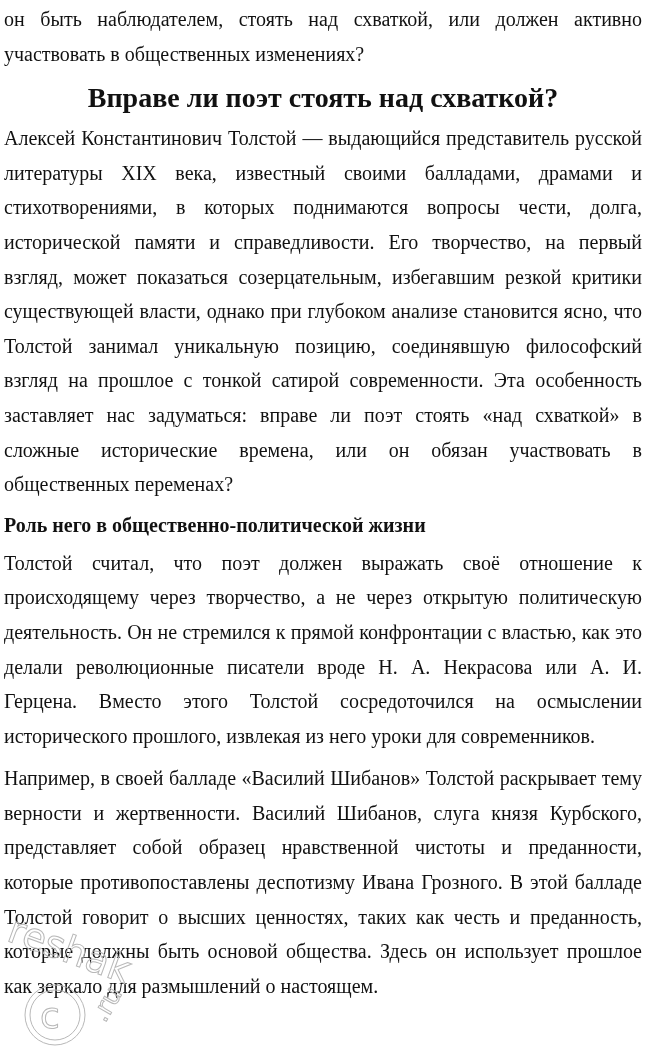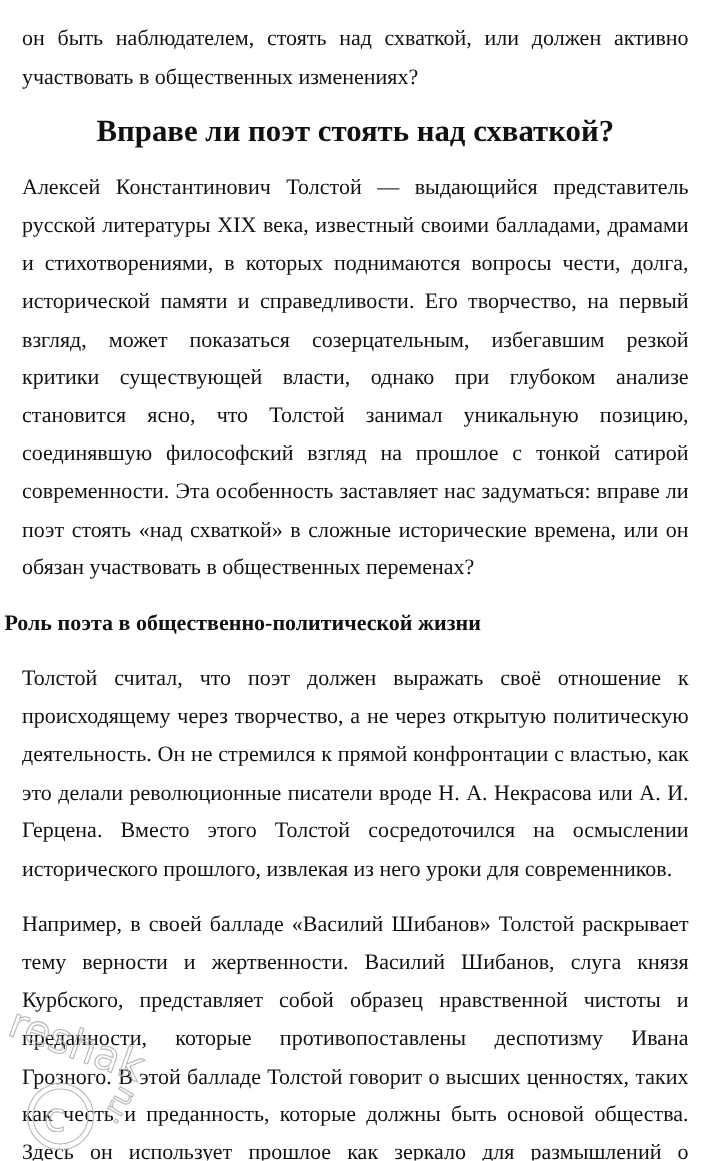--- a/index.html
+++ b/index.html
@@ -3,21 +3,21 @@
   <meta charset="utf-8">
   <style>
     html, body { margin: 0; padding: 0; background: #ffffff; }
     body {
       width: 646px; height: 1055px; overflow: hidden; position: relative;
       font-family: "Liberation Serif", "DejaVu Serif", serif;
       color: #111111;
     }
     .page { position: absolute; left: 4px; top: 0; width: 638px; }
     p {
-      margin: 16px;
+      margin: 0;
       font-size: 20px;
       line-height: 34.6px;
       text-align: justify;
     }
     .intro { padding-top: 2px; }
     .h-center {
       font-weight: bold; font-size: 28px; text-align: center;
       margin: 10px 0 6px 0; line-height: 34px;
     }
     .h-left {
@@ -30,21 +30,21 @@
       pointer-events: none;
     }
   </style>
 </head>
 <body>
 
 <div class="page">
   <p class="intro">он быть наблюдателем, стоять над схваткой, или должен активно участвовать в общественных изменениях?</p>
   <div class="h-center">Вправе ли поэт стоять над схваткой?</div>
   <p>Алексей Константинович Толстой — выдающийся представитель русской литературы XIX века, известный своими балладами, драмами и стихотворениями, в которых поднимаются вопросы чести, долга, исторической памяти и справедливости. Его творчество, на первый взгляд, может показаться созерцательным, избегавшим резкой критики существующей власти, однако при глубоком анализе становится ясно, что Толстой занимал уникальную позицию, соединявшую философский взгляд на прошлое с тонкой сатирой современности. Эта особенность заставляет нас задуматься: вправе ли поэт стоять «над схваткой» в сложные исторические времена, или он обязан участвовать в общественных переменах?</p>
-  <div class="h-left">Роль поэта в общественно-политической жизни</div>
+  <div class="h-left">Роль него в общественно-политической жизни</div>
   <p>Толстой считал, что поэт должен выражать своё отношение к происходящему через творчество, а не через открытую политическую деятельность. Он не стремился к прямой конфронтации с властью, как это делали революционные писатели вроде Н. А. Некрасова или А. И. Герцена. Вместо этого Толстой сосредоточился на осмыслении исторического прошлого, извлекая из него уроки для современников.</p>
   <p class="gap">Например, в своей балладе «Василий Шибанов» Толстой раскрывает тему верности и жертвенности. Василий Шибанов, слуга князя Курбского, представляет собой образец нравственной чистоты и преданности, которые противопоставлены деспотизму Ивана Грозного. В этой балладе Толстой говорит о высших ценностях, таких как честь и преданность, которые должны быть основой общества. Здесь он использует прошлое как зеркало для размышлений о настоящем.</p>
 </div>
 
 <svg class="watermark" viewBox="0 0 170 135" xmlns="http://www.w3.org/2000/svg">
   <g fill="none" stroke="#b8b8b8" stroke-width="1">
     <text x="2" y="40" font-family="DejaVu Sans, sans-serif" font-size="38" fill="none" stroke="#b8b8b8" transform="rotate(20 60 40)">reshak</text>
     <circle cx="55" cy="95" r="30"></circle>
     <circle cx="55" cy="95" r="25"></circle>
     <text x="40" y="108" font-family="DejaVu Sans, sans-serif" font-size="36" fill="none" stroke="#b8b8b8">c</text>

